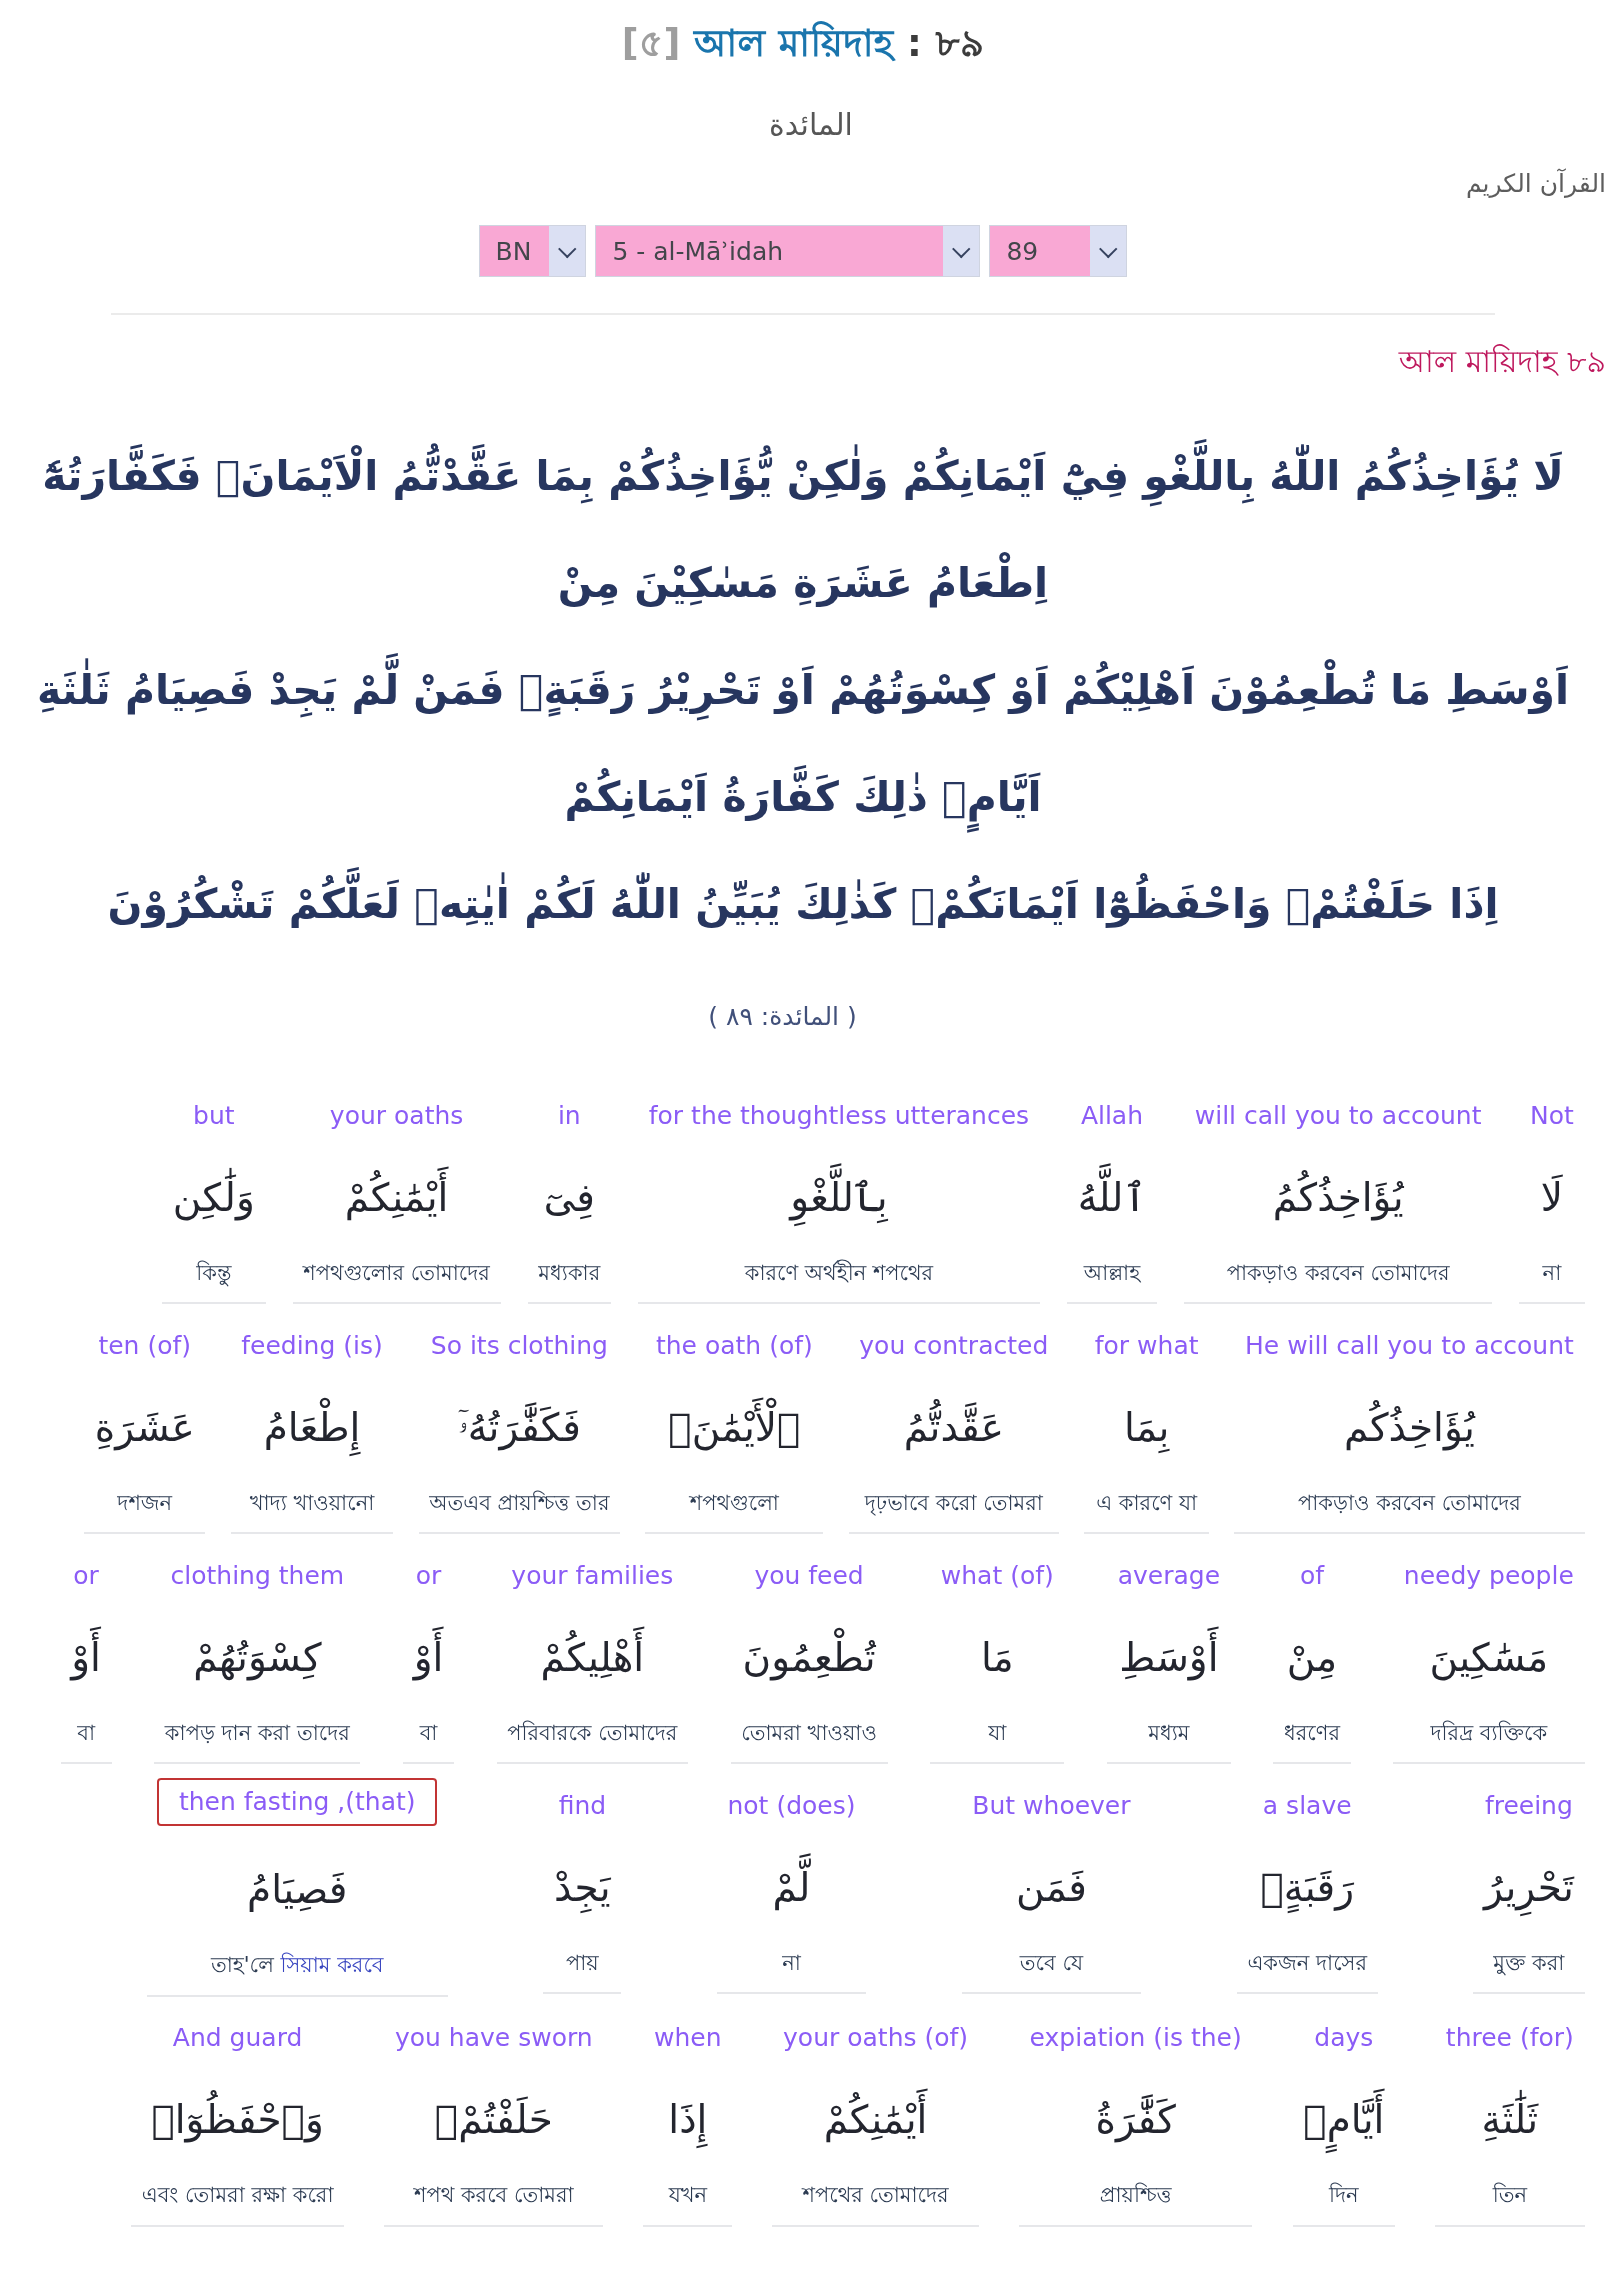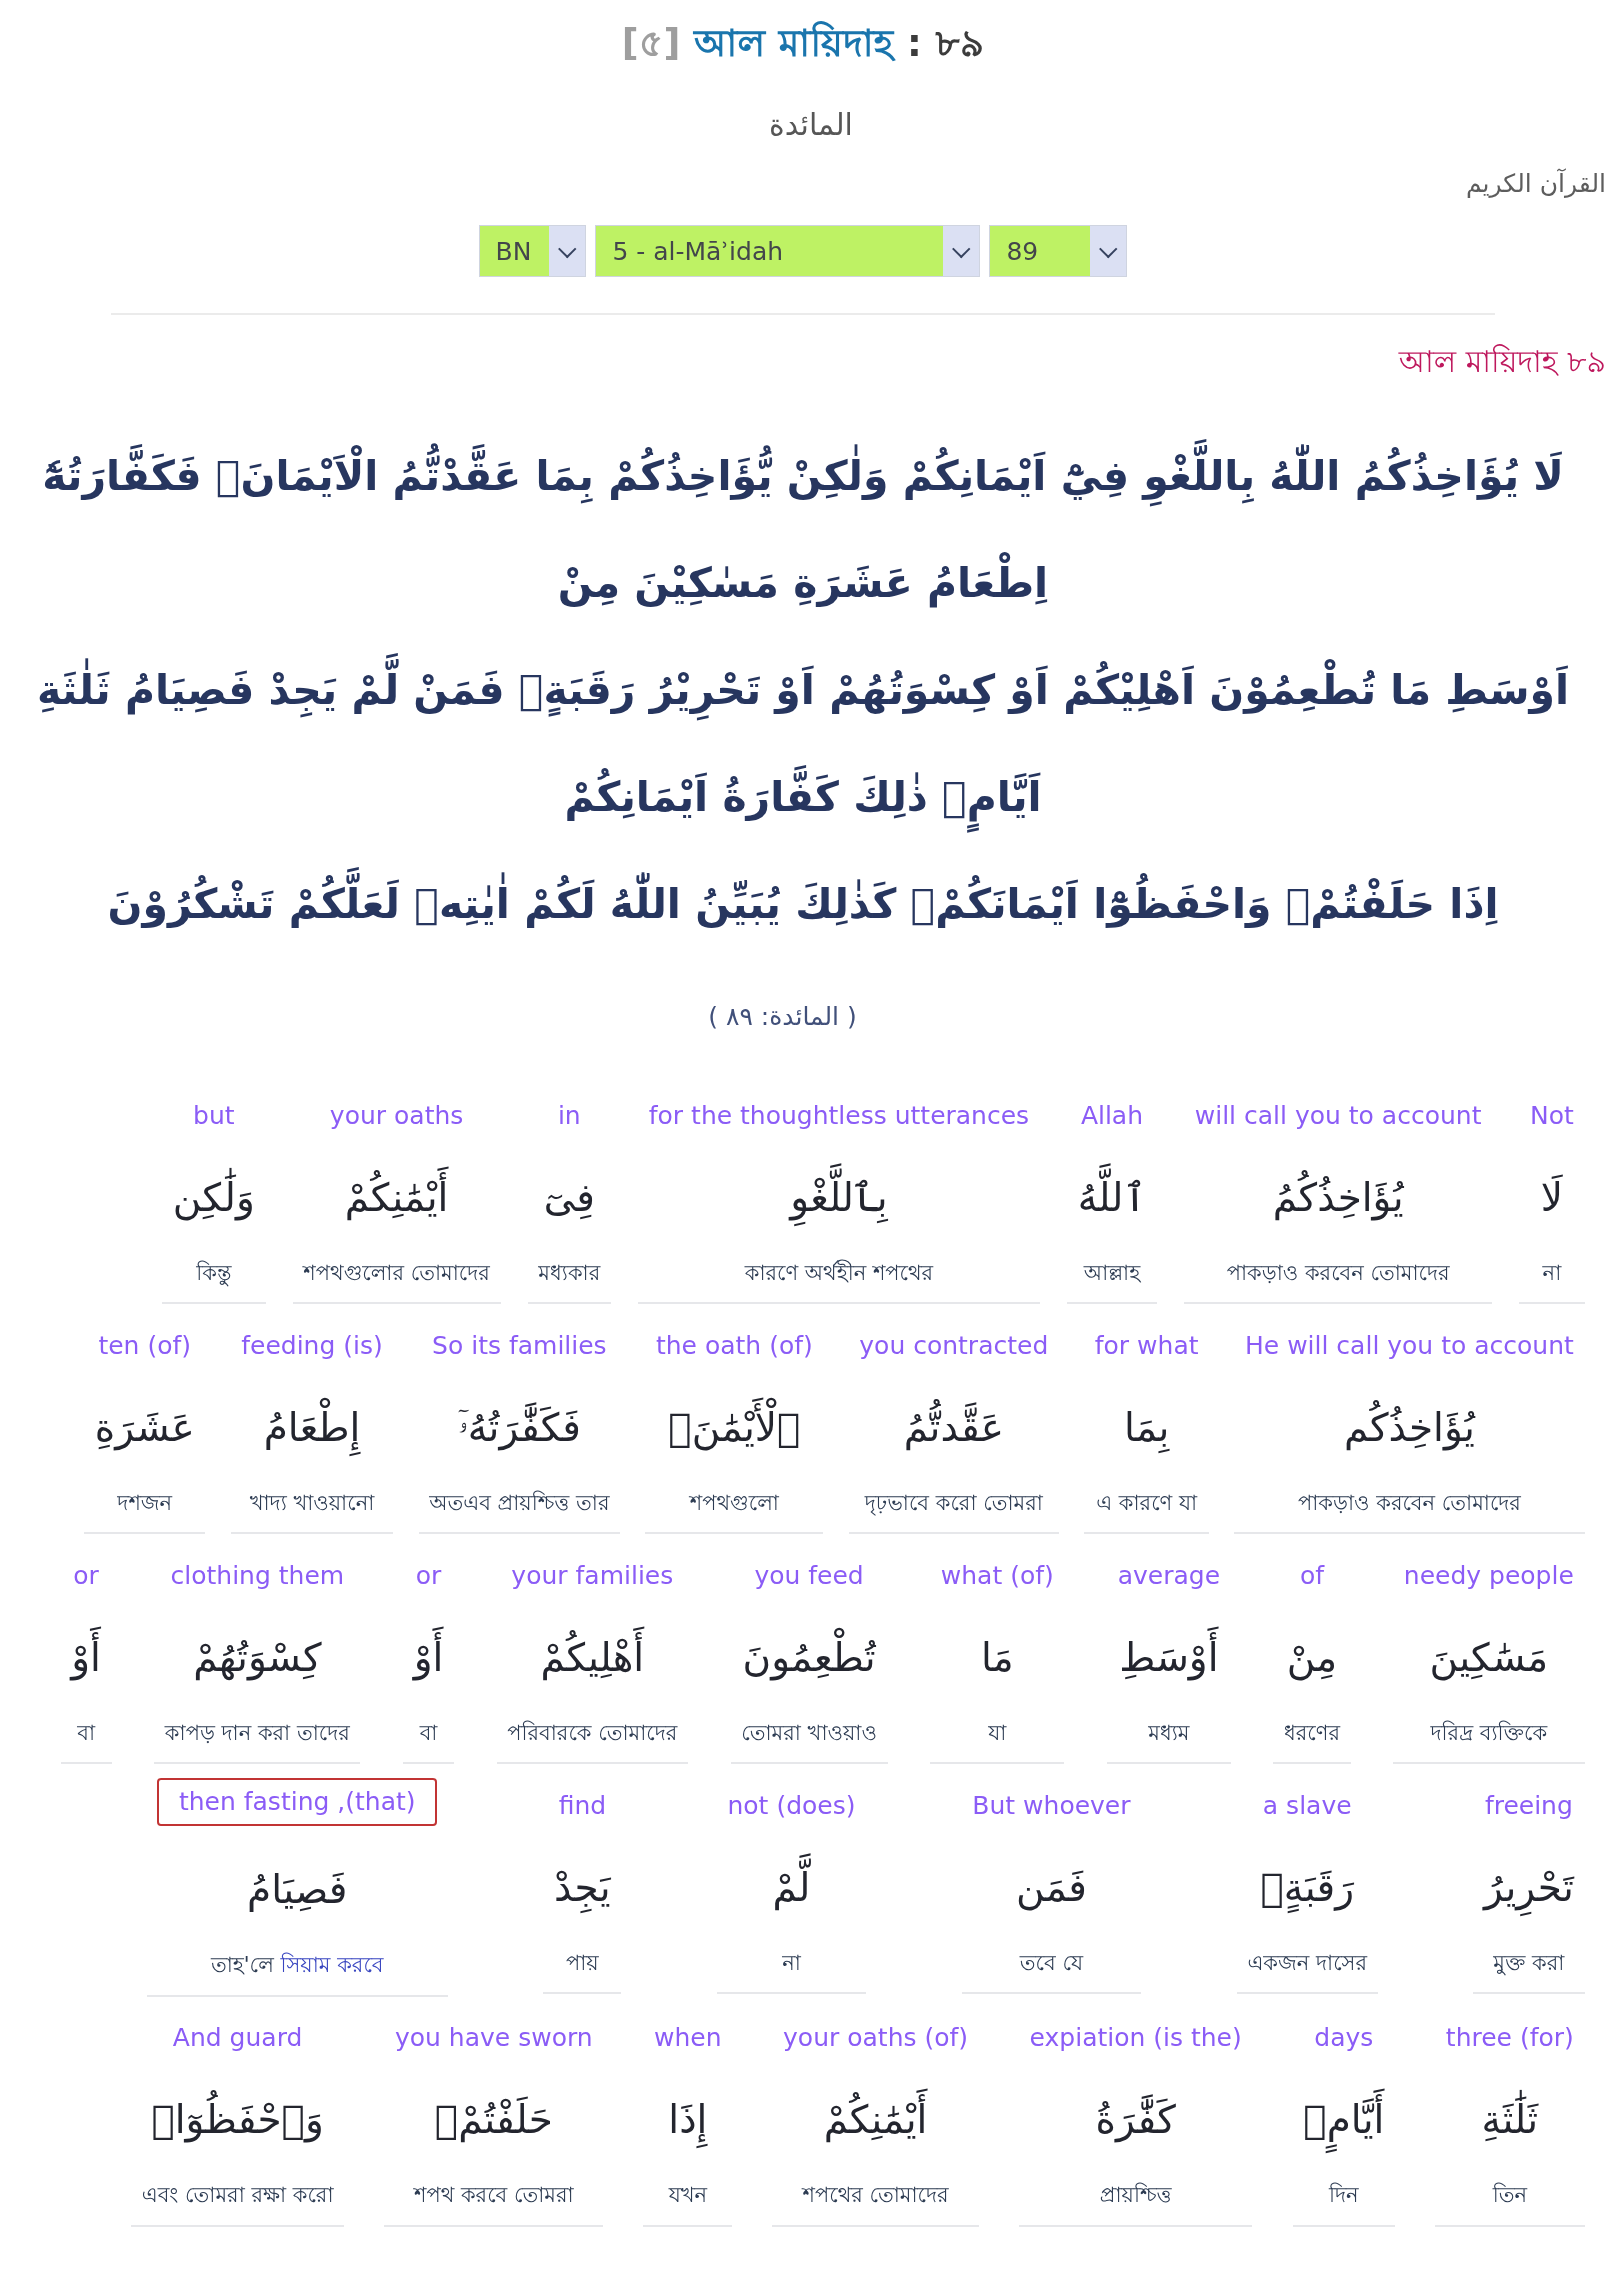--- a/index.html
+++ b/index.html
@@ -16,21 +16,21 @@
   .hdr .bracket { color:#9e9e9e; }
   .hdr .title-blue { color:#1a75ad; }
   .hdr .ayah-dark { color:#3c3c3c; }
 
   .ar-surah-name { text-align:center; margin-top:30px; font-size:30px; color:#565656; direction:rtl;padding-left:16px; }
   .ar-quran-title { text-align:right; margin-top:27px; font-size:25px; color:#5d5d5d; direction:rtl; }
 
   
   .controls { margin-top:27px; display:flex; justify-content:center; gap:9px; }
   .select {
-    display:flex; align-items:stretch; height:52px; background:#bef264;
+    display:flex; align-items:stretch; height:52px; background:#f9a8d4;
     border:0.9px solid #cfd4e0; cursor:default;
   }
   .select .sel-text {
     display:flex; align-items:center; padding:0 18px 0 16px;
     font-size:25px; color:#43464b; white-space:nowrap;
   }
   .select .chev-box {
     width:36px; background:#dbe0f3; display:flex; align-items:center; justify-content:center;
   }
   .chev {
@@ -192,21 +192,21 @@
     <span class="gloss-en">you contracted</span>
     <span class="word-ar">عَقَّدتُّمُ</span>
     <span class="gloss-bn">দৃঢ়ভাবে করো তোমরা</span>
   </div>
         <div class="word-cell">
     <span class="gloss-en">(of) the oath</span>
     <span class="word-ar">ٱلْأَيْمَٰنَۖ</span>
     <span class="gloss-bn">শপথগুলো</span>
   </div>
         <div class="word-cell">
-    <span class="gloss-en">So its families</span>
+    <span class="gloss-en">So its clothing</span>
     <span class="word-ar">فَكَفَّٰرَتُهُۥٓ</span>
     <span class="gloss-bn">অতএব প্রায়শ্চিত্ত তার</span>
   </div>
         <div class="word-cell">
     <span class="gloss-en">(is) feeding</span>
     <span class="word-ar">إِطْعَامُ</span>
     <span class="gloss-bn">খাদ্য খাওয়ানো</span>
   </div>
         <div class="word-cell">
     <span class="gloss-en">(of) ten</span>

